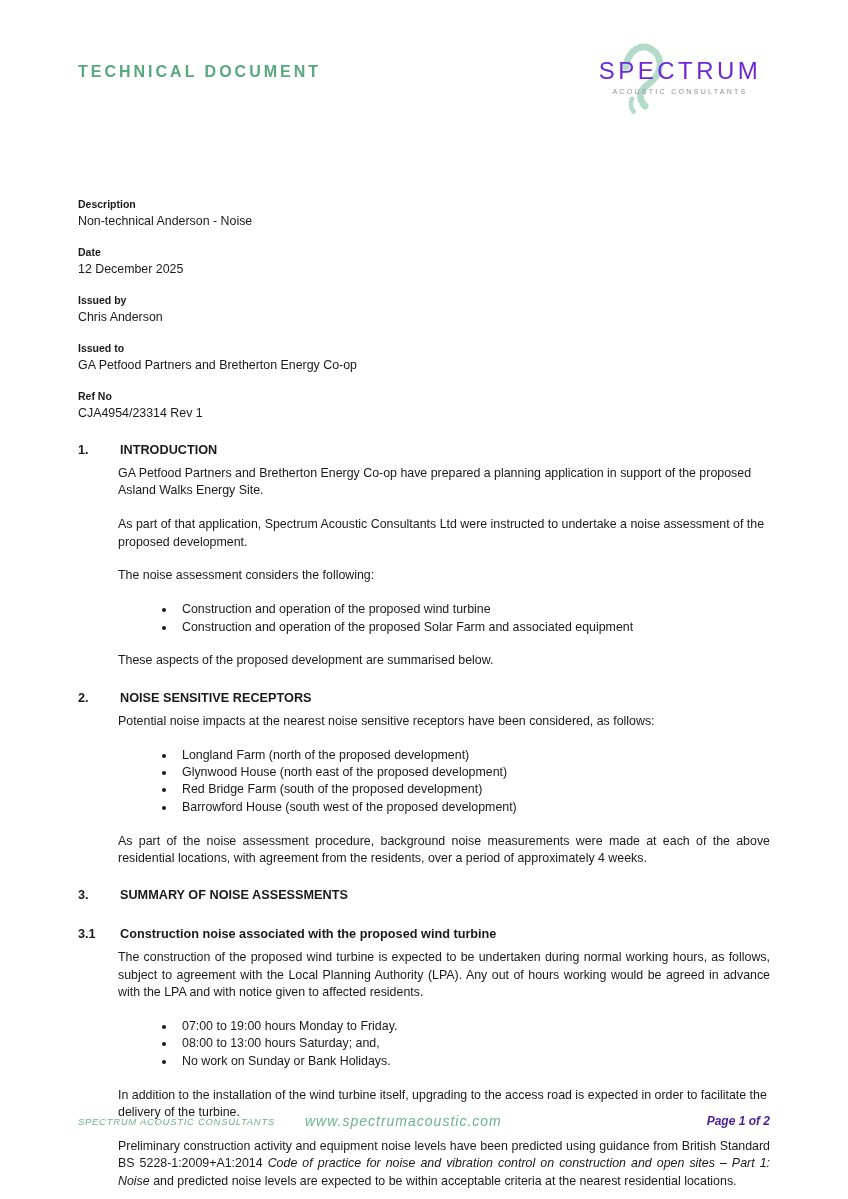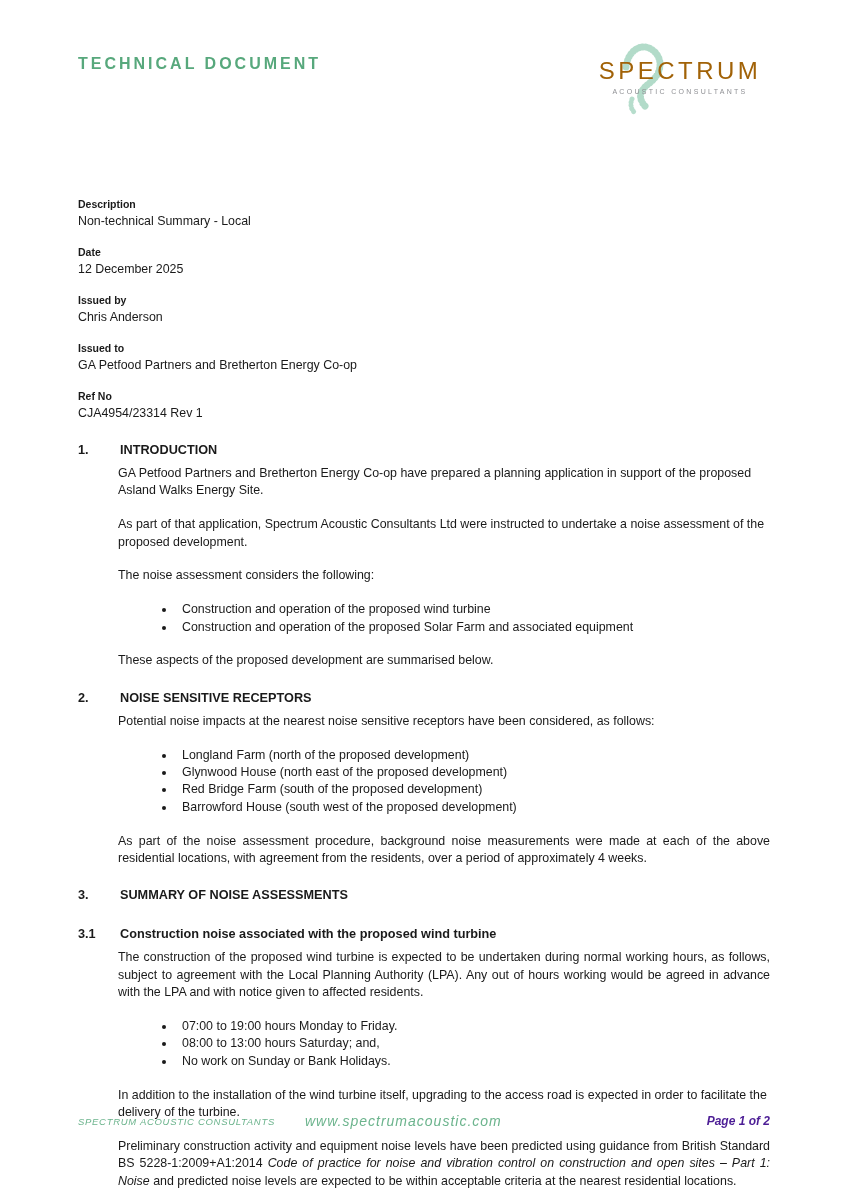--- a/index.html
+++ b/index.html
@@ -12,33 +12,33 @@
     background: #ffffff;
     font-family: "Liberation Sans", sans-serif;
     color: #1a1a1a;
     padding: 55px 78px 0 78px;
     overflow: hidden;
   }
 
   
   .header { display: flex; justify-content: space-between; align-items: flex-start; height: 80px; }
   .doc-type {
-    margin-top: 0;
+    margin-top: 8px;
     font-size: 16px;
     font-weight: bold;
     letter-spacing: 3px;
     color: #57a87c;
   }
   .logo { position: relative; width: 180px; margin-top: -12px; text-align: center; }
   .logo-ear { position: absolute; left: 26px; top: -2px; z-index: 0; }
   .logo-name {
     position: relative; z-index: 1;
     font-size: 24px;
     letter-spacing: 3.5px;
-    color: #a16207;
+    color: #6d28d9;
     margin-top: 14px;
     white-space: nowrap;
   }
   .logo-tagline {
     position: relative; z-index: 1;
     font-size: 7px;
     letter-spacing: 2.3px;
     color: #8f9094;
     margin-top: 3px;
     white-space: nowrap;
@@ -82,21 +82,21 @@
         </svg>
       </span>
       <div class="logo-name">SPECTRUM</div>
       <div class="logo-tagline">ACOUSTIC CONSULTANTS</div>
     </div>
   </div>
 
   <div class="meta">
     <div class="meta-row">
       <div class="meta-label">Description</div>
-      <div class="meta-value">Non-technical Summary - Local</div>
+      <div class="meta-value">Non-technical Anderson - Noise</div>
     </div>
     <div class="meta-row">
       <div class="meta-label">Date</div>
       <div class="meta-value">12 December 2025</div>
     </div>
     <div class="meta-row">
       <div class="meta-label">Issued by</div>
       <div class="meta-value">Chris Anderson</div>
     </div>
     <div class="meta-row">

